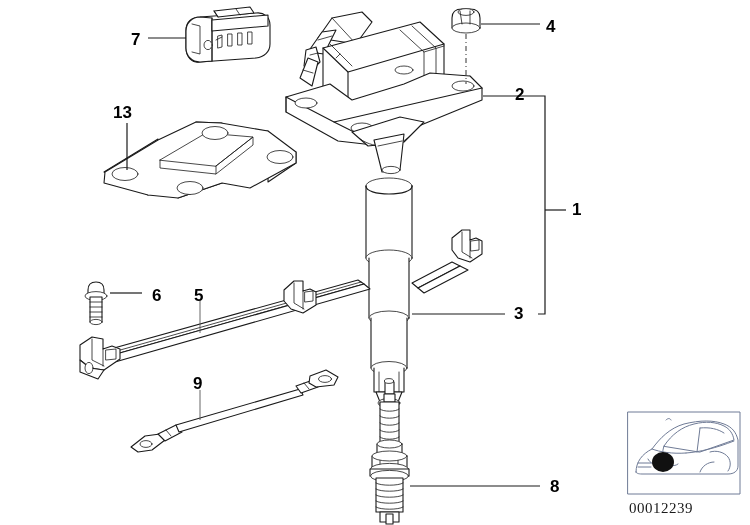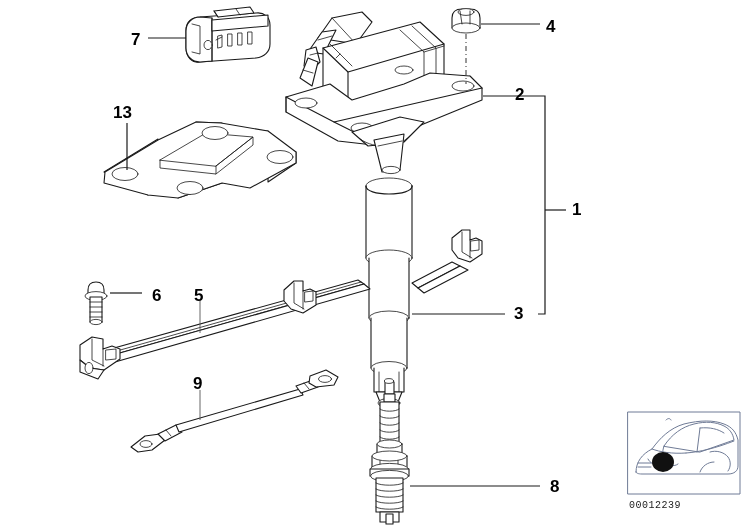--- a/index.html
+++ b/index.html
@@ -26,22 +26,22 @@
     position: absolute;
     font-family: "Liberation Sans", sans-serif;
     font-size: 17px;
     font-weight: bold;
     color: #000000;
     line-height: 1;
     user-select: none;
   }
   .partno {
     position: absolute;
-    font-family: Liberation Mono, monospace;
-    font-size: 10px;
+    font-family: Liberation Serif, serif;
+    font-size: 15px;
     letter-spacing: 0.5px;
     color: #1a1a1a;
   }
 </style>
 </head>
 <body>
 
 <div id="page">
 
   <svg id="diagram-svg" viewBox="0 0 750 525">

